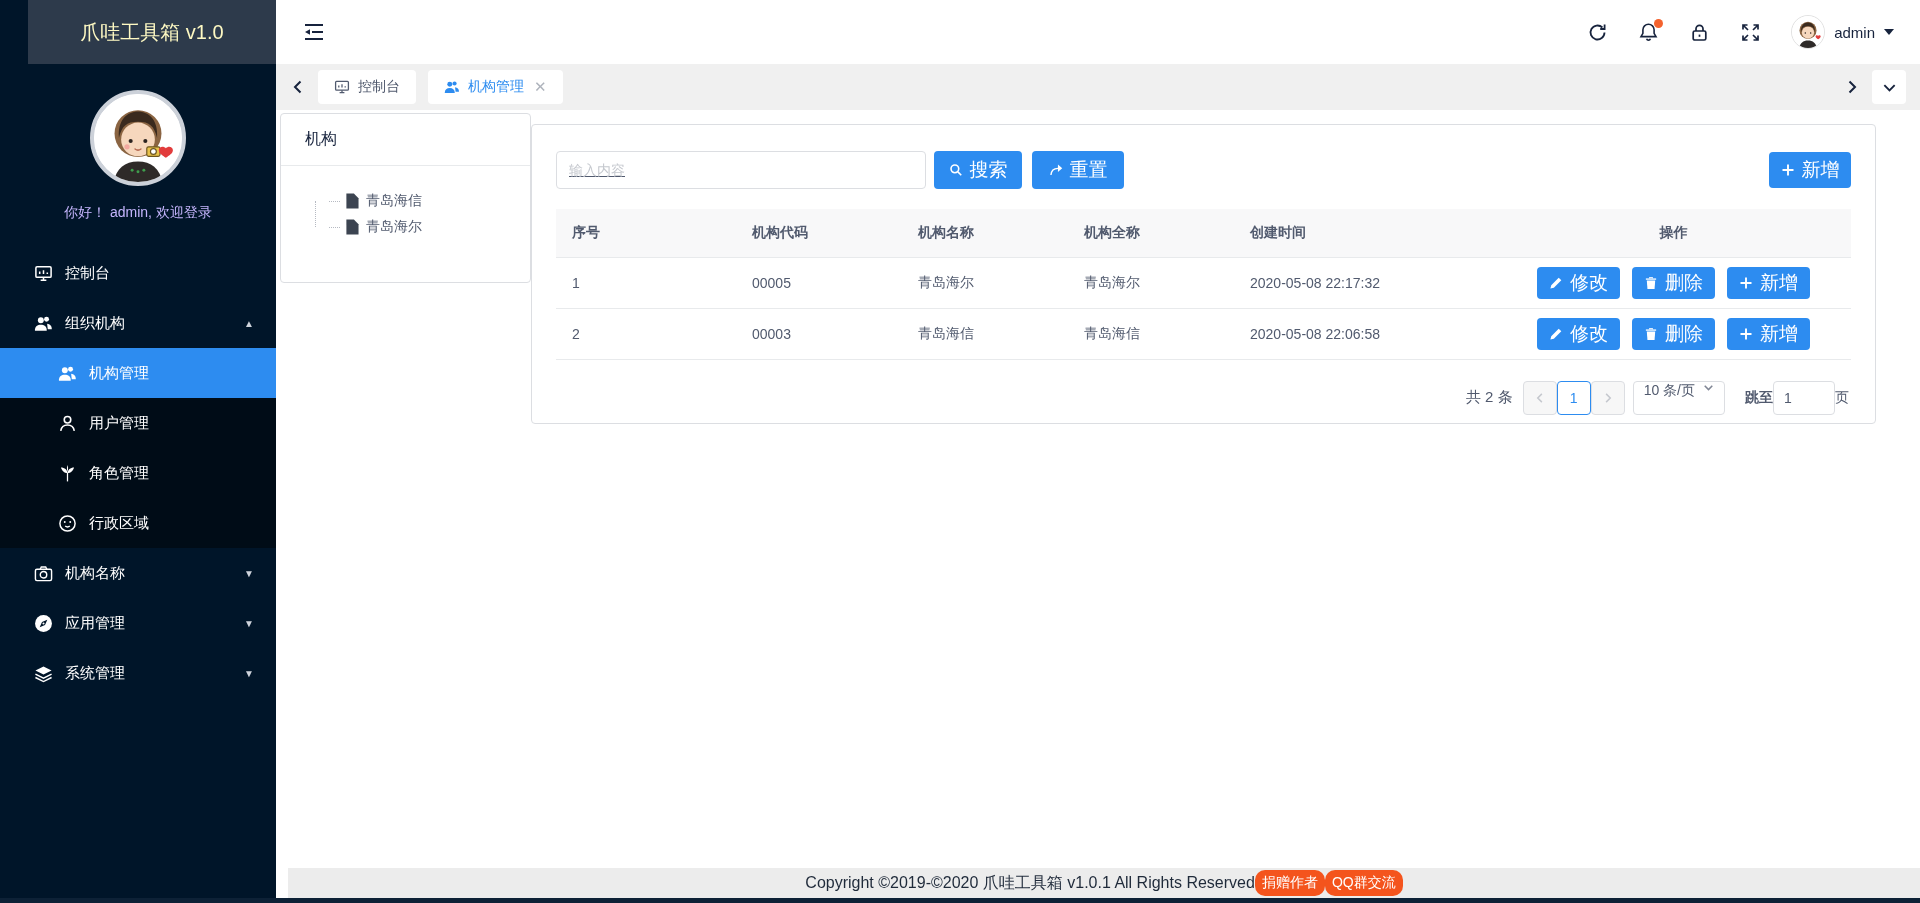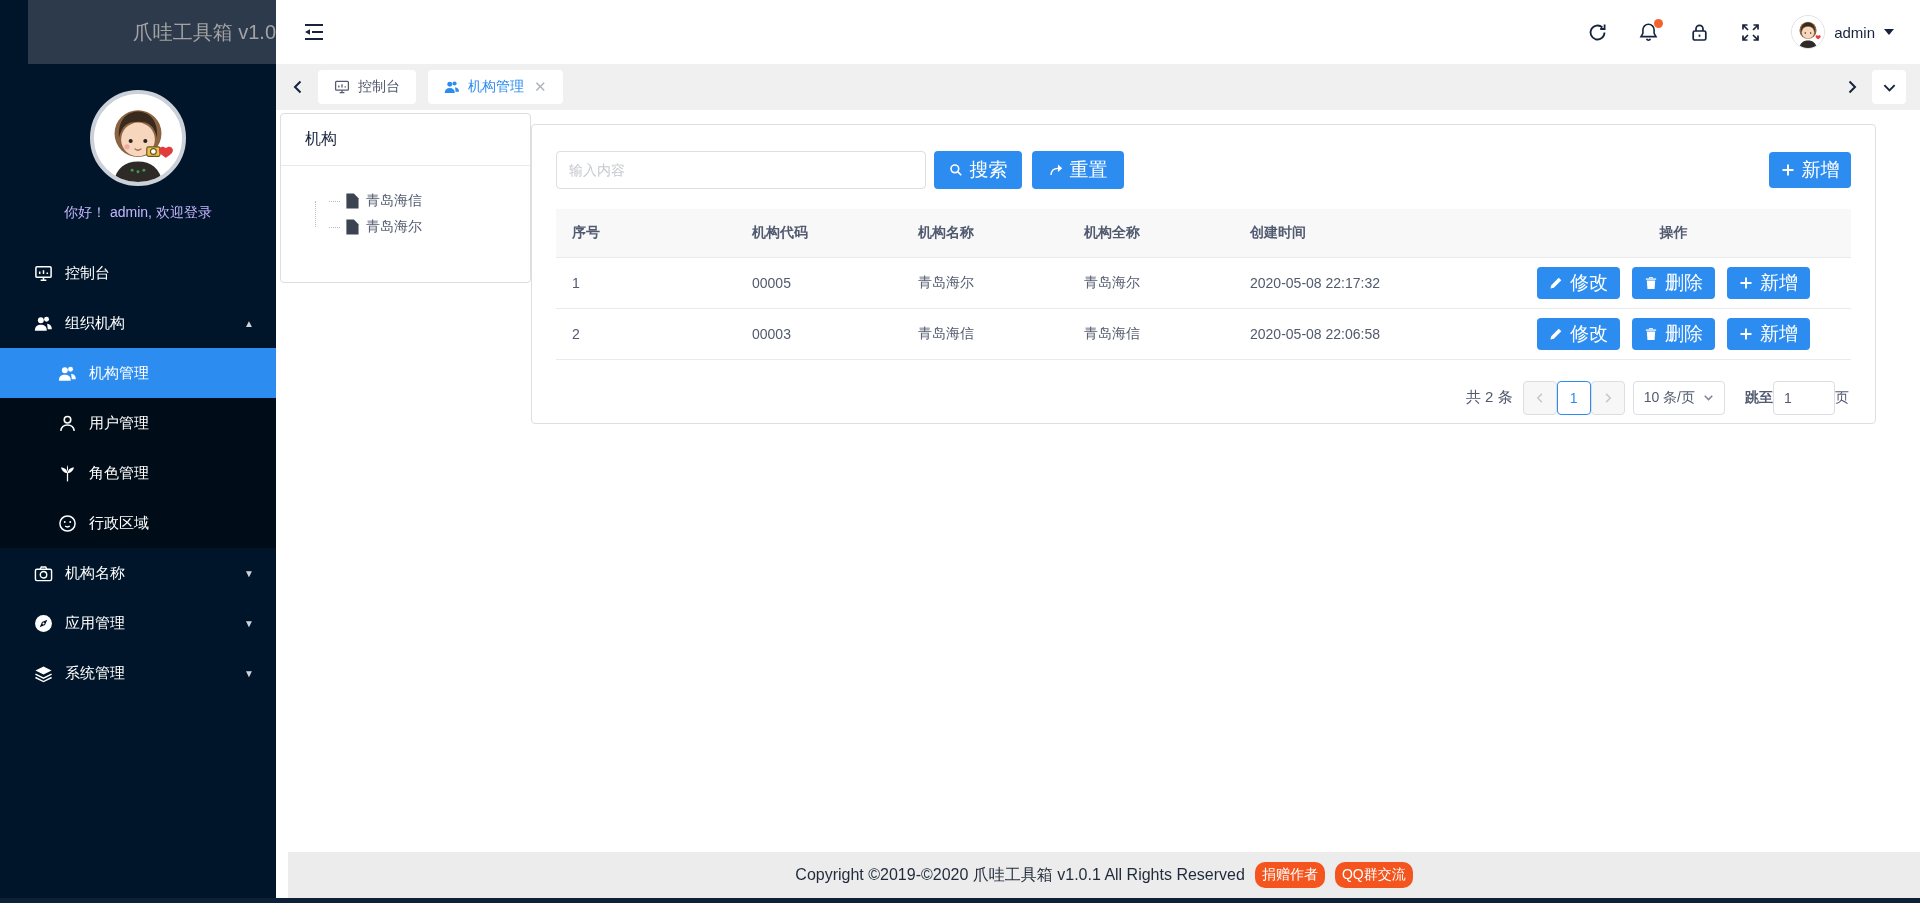--- a/index.html
+++ b/index.html
@@ -2,21 +2,21 @@
 <html><head>
 <meta charset="utf-8">
 <style>
   * { margin:0; padding:0; box-sizing:border-box; }
   html,body { background:#fff; }
   .page { position:relative; width:1920px; height:903px; overflow:hidden;
           font-family:"Liberation Sans", sans-serif; color:#515a6e; background:#fff; }
 
   
   .sidebar { position:absolute; left:0; top:0; width:276px; height:898px; background:#001529; z-index:5; }
-  .logo { height:64px; line-height:64px; text-align:right; background:#2d3a4b; color:#a3a3a3; font-size:20px;margin-left:28px; }
+  .logo { height:64px; line-height:64px; text-align:center; background:#2d3a4b; color:#fef9c3; font-size:20px;margin-left:28px; }
   .profile { text-align:center; padding-top:26px; }
   .avatar-ring { width:96px; height:96px; margin:0 auto; border-radius:50%; border:4px solid #ccd1d9; overflow:hidden; background:#fff; }
   .avatar-ring svg { width:100%; height:100%; display:block; }
   .greeting { margin-top:18px; color:#c4b5fd; font-size:14px; }
   .menu { margin-top:26px; }
   .menu-item { height:50px; display:flex; align-items:center; gap:12px; padding:0 22px 0 34px;
                color:#ffffff; font-size:15px; cursor:pointer; }
   .menu-item svg { width:19px; height:19px; flex:0 0 auto; }
   .caret { margin-left:auto; font-size:10px; color:#cfd4dc; }
   .submenu { background:#000c17; }
@@ -58,21 +58,21 @@
   .tree-body { padding:22px 16px 0 20px; position:relative; }
   .tree { position:relative; padding-left:14px; }
   .tree::before { content:""; position:absolute; left:14px; top:13px; height:26px; border-left:1px dotted #b6bac2; }
   .tnode { display:flex; align-items:center; height:26px; padding-left:30px; position:relative; font-size:14px; color:#515a6e; cursor:pointer; }
   .tnode::before { content:""; position:absolute; left:14px; top:13px; width:11px; border-top:1px dotted #b6bac2; }
   .tnode svg { width:14px; height:16px; margin-right:7px; color:#3c4451; flex:0 0 auto; }
 
   .main-card { left:255px; top:14px; width:1345px; height:300px; padding:26px 24px 0; }
   .toolbar { display:flex; align-items:center; position:relative; }
   .search-input { width:370px; height:38px; border:1px solid #dcdee2; border-radius:4px; padding:0 12px;
-                  font-size:14px; color:#515a6e; outline:none; font-family:"Liberation Sans",sans-serif; }
+                  font-size:14px; color:#515a6e; outline:none; font-family:"Liberation Sans",sans-serif;text-decoration:underline; }
   .search-input::placeholder { color:#c5c8ce; }
   .btn { display:inline-flex; align-items:center; justify-content:center; gap:7px; background:#2d8cf0; color:#fff;
          border:none; border-radius:4px; font-size:19px; cursor:pointer; font-family:"Liberation Sans",sans-serif; }
   .btn svg { width:14px; height:14px; }
   .btn-search { width:88px; height:38px; margin-left:8px; }
   .btn-reset  { width:92px; height:38px; margin-left:10px; }
   .btn-add-top { position:absolute; right:0; top:1px; width:82px; height:36px; }
 
   table.grid { width:100%; border-collapse:collapse; margin-top:20px; table-layout:fixed; }
   .grid th { background:#f8f8f9; height:48px; text-align:left; font-size:14px; color:#515a6e; font-weight:bold; padding:0 0 0 16px; }
@@ -81,29 +81,29 @@
   .col-op { text-align:center !important; padding:0 !important; }
   .op-group { display:inline-flex; gap:12px; }
   .btn-row { height:32px; padding:0 12px; }
 
   .pager { display:flex; align-items:center; justify-content:flex-end; padding:21px 2px 0 0; font-size:14px; color:#515a6e; }
   .pg-total { margin-right:10px; font-size:15px; }
   .pg-box { width:34px; height:34px; border:1px solid #dcdee2; background:#f7f7f7; border-radius:4px;
             display:flex; align-items:center; justify-content:center; color:#c5c8ce; cursor:pointer; }
   .pg-box svg { width:12px; height:12px; }
   .pg-page { background:#fff; border-color:#2d8cf0; color:#2d8cf0; font-size:14px; }
-  .pg-size { height:34px; border:1px solid #dcdee2; border-radius:4px; background:#fff; display:flex; align-items:center;
+  .pg-size { height:34px; border:1px solid #dcdee2; border-radius:4px; background:#fff; display:flex; align-items:flex-start;
              gap:8px; padding:0 10px; margin-left:8px; cursor:pointer; }
   .pg-size svg { width:11px; height:11px; color:#808695; }
   .pg-jump-label { margin-left:20px;font-weight:bold; }
   .pg-input { width:62px; height:34px; border:1px solid #dcdee2; border-radius:4px; padding:0 10px; font-size:14px;
               color:#515a6e; outline:none; font-family:"Liberation Sans",sans-serif; }
 
   
-  .footer { height:46px; background:#ececec; display:flex; align-items:center; justify-content:center; gap:10px;
+  .footer { height:30px; background:#ececec; display:flex; align-items:center; justify-content:center; 
             flex:0 0 auto; font-size:16px; color:#1f2a3a;margin-left:12px; }
   .badge { background:#f4541d; color:#fff; font-size:14px; padding:4px 7px; border-radius:10px; cursor:pointer; }
   .bottom-strip { position:absolute; left:0; top:898px; width:1920px; height:5px; background:#0d2136; }
 </style>
 </head>
 <body>
 
 <div class="page">
 
   <aside class="sidebar">

